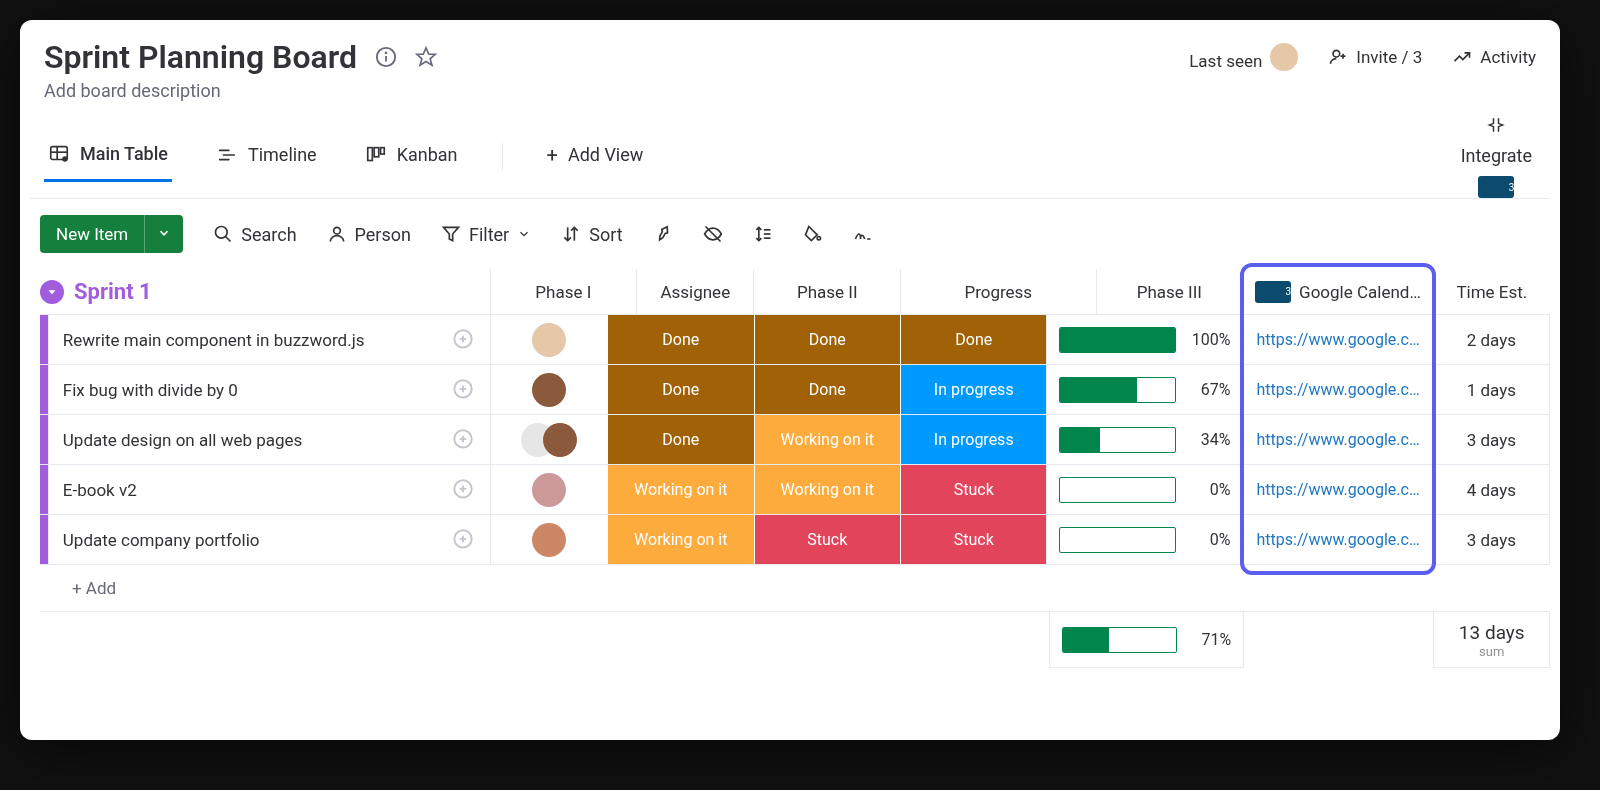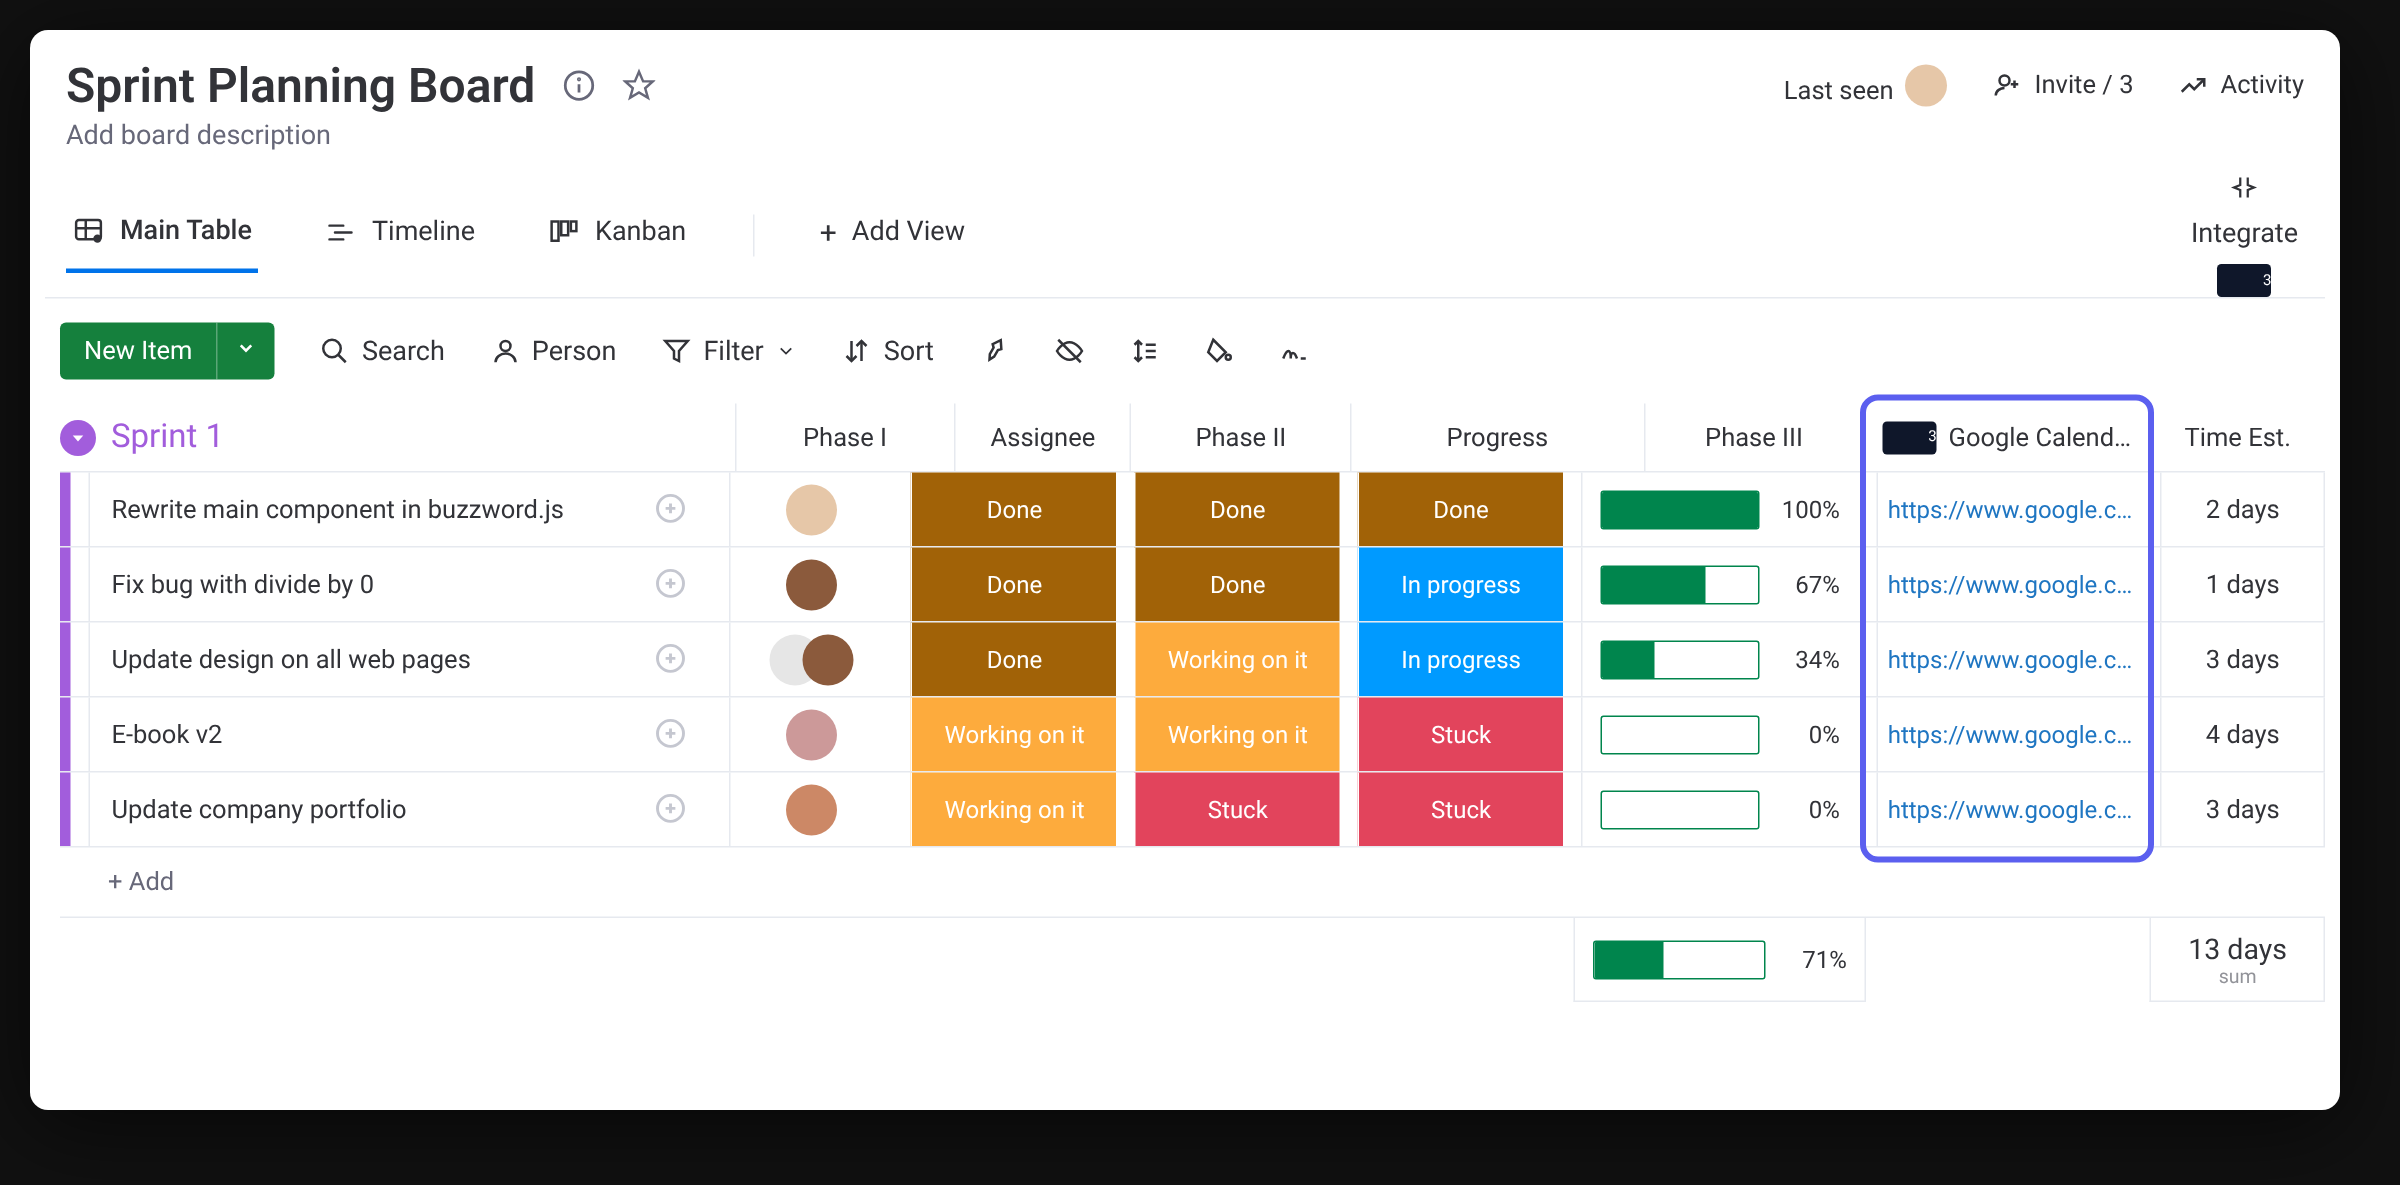--- a/index.html
+++ b/index.html
@@ -17,45 +17,45 @@
   .header-right > div { display: flex; align-items: flex-end; gap: 8px; cursor: pointer; }
   .avatar { width: 28px; height: 28px; border-radius: 50%; background: #e6c7a8; display:inline-block; }
   .subtitle { padding: 2px 14px 14px 14px; color: #676879; font-size: 18px; }
   
   .views { display: flex; align-items: center; padding: 0 0 0 14px; border-bottom: 1px solid #e6e9ef; gap: 40px; }
   .view-tab { display: flex; align-items: center; gap: 10px; padding: 10px 4px 14px 4px; font-size: 18px; color: #323338; cursor: pointer; }
   .view-tab.active { border-bottom: 3px solid #0073ea; margin-bottom: -1px; font-weight: 500; }
   .view-tab .vicon { width: 22px; height: 22px; color:#323338; }
   .view-sep { width:1px; height:28px; background:#e6e9ef; }
   .integrate { margin-left: auto; padding-right: 18px; display:flex; align-items:center; gap:10px; font-size:18px; color:#323338;flex-direction:column; }
-  .gc-icon { width:22px; height:22px; background:#0f172a; color:#fff; font-size:10px; display:flex; align-items:center; justify-content:center; border-radius:3px; position:relative;padding-left:36px; }
+  .gc-icon { width:22px; height:22px; background:#0c4a6e; color:#fff; font-size:10px; display:flex; align-items:center; justify-content:center; border-radius:3px; position:relative;padding-left:36px; }
   
   .toolbar { display:flex; align-items:center; padding: 16px 10px; gap: 30px; }
   .new-item { display:flex; align-items:center; background:#15803d; color:#fff; border-radius:4px; overflow:hidden; font-size:17px; }
   .new-item > span:first-child { padding: 9px 16px; }
   .new-item > span:last-child { padding: 9px 12px; border-left:1px solid rgba(255,255,255,0.3); }
   .tb-item { display:flex; align-items:center; gap:8px; font-size:18px; color:#323338; cursor:pointer; }
   .tb-icon { width:20px; height:20px; color:#323338; }
   
   .group { padding: 0 0 0 10px; }
   .group-head { display:flex; align-items:stretch; }
   .group-title-cell { display:flex; align-items:center; gap:10px; width:460px; padding:10px 0; }
   .collapse-btn { width:24px; height:24px; border-radius:50%; background:#a25ddc; display:flex; align-items:center; justify-content:center; }
   .collapse-btn svg { fill:#fff; }
-  .group-name { color:#a25ddc; font-size:22px; font-weight:400; }
+  .group-name { color:#a25ddc; font-size:22px; font-weight:700; }
   .col-head { display:flex; align-items:center; justify-content:center; font-size:17px; color:#323338; border-left:1px solid #e6e9ef; }
   .col-assignee { width:120px; }
   .col-phase { width:150px; }
   .col-progress { width:200px; }
   .col-gcal { width:195px; position:relative; }
   .col-gcal .gc-header { display:flex; align-items:center; gap:8px; }
   .col-time { width:120px; }
   .highlight-box { position:absolute; border:4px solid #5b5fef; border-radius:12px; top:-6px; left:-3px; right:-3px; height:312px; pointer-events:none; z-index:5; }
   
-  .row { display:flex; align-items:stretch; height:50px; border-top:1px solid #e6e9ef;gap:12px; }
+  .row { display:flex; align-items:stretch; height:50px; border-top:1px solid #e6e9ef; }
   .row-accent { width:8px; background:#a25ddc; }
   .row-name { width:452px; display:flex; align-items:center; padding:0 14px; font-size:17px; color:#323338; border-left:1px solid #e6e9ef; }
   .row-name .conv { margin-left:auto; width:26px; height:26px; color:#c5c7d0; }
   .row-assignee { width:120px; display:flex; align-items:center; justify-content:center; border-left:1px solid #e6e9ef; }
   .row-assignee .av { width:34px; height:34px; border-radius:50%; background:#d6bfa4; }
   .row-assignee .av2 { width:34px; height:34px; border-radius:50%; background:#8b5a3c; margin-left:-12px; }
   .row-phase { width:150px; display:flex; align-items:center; justify-content:center; color:#fff; font-size:16px; border-left:1px solid #fff; }
   .row-progress { width:200px; display:flex; align-items:center; gap:10px; padding:0 12px; border-left:1px solid #e6e9ef; }
   .prog-bar { flex:1; height:26px; border:1px solid #00854d; border-radius:2px; overflow:hidden; position:relative; }
   .prog-fill { height:100%; background:#00854d; }

